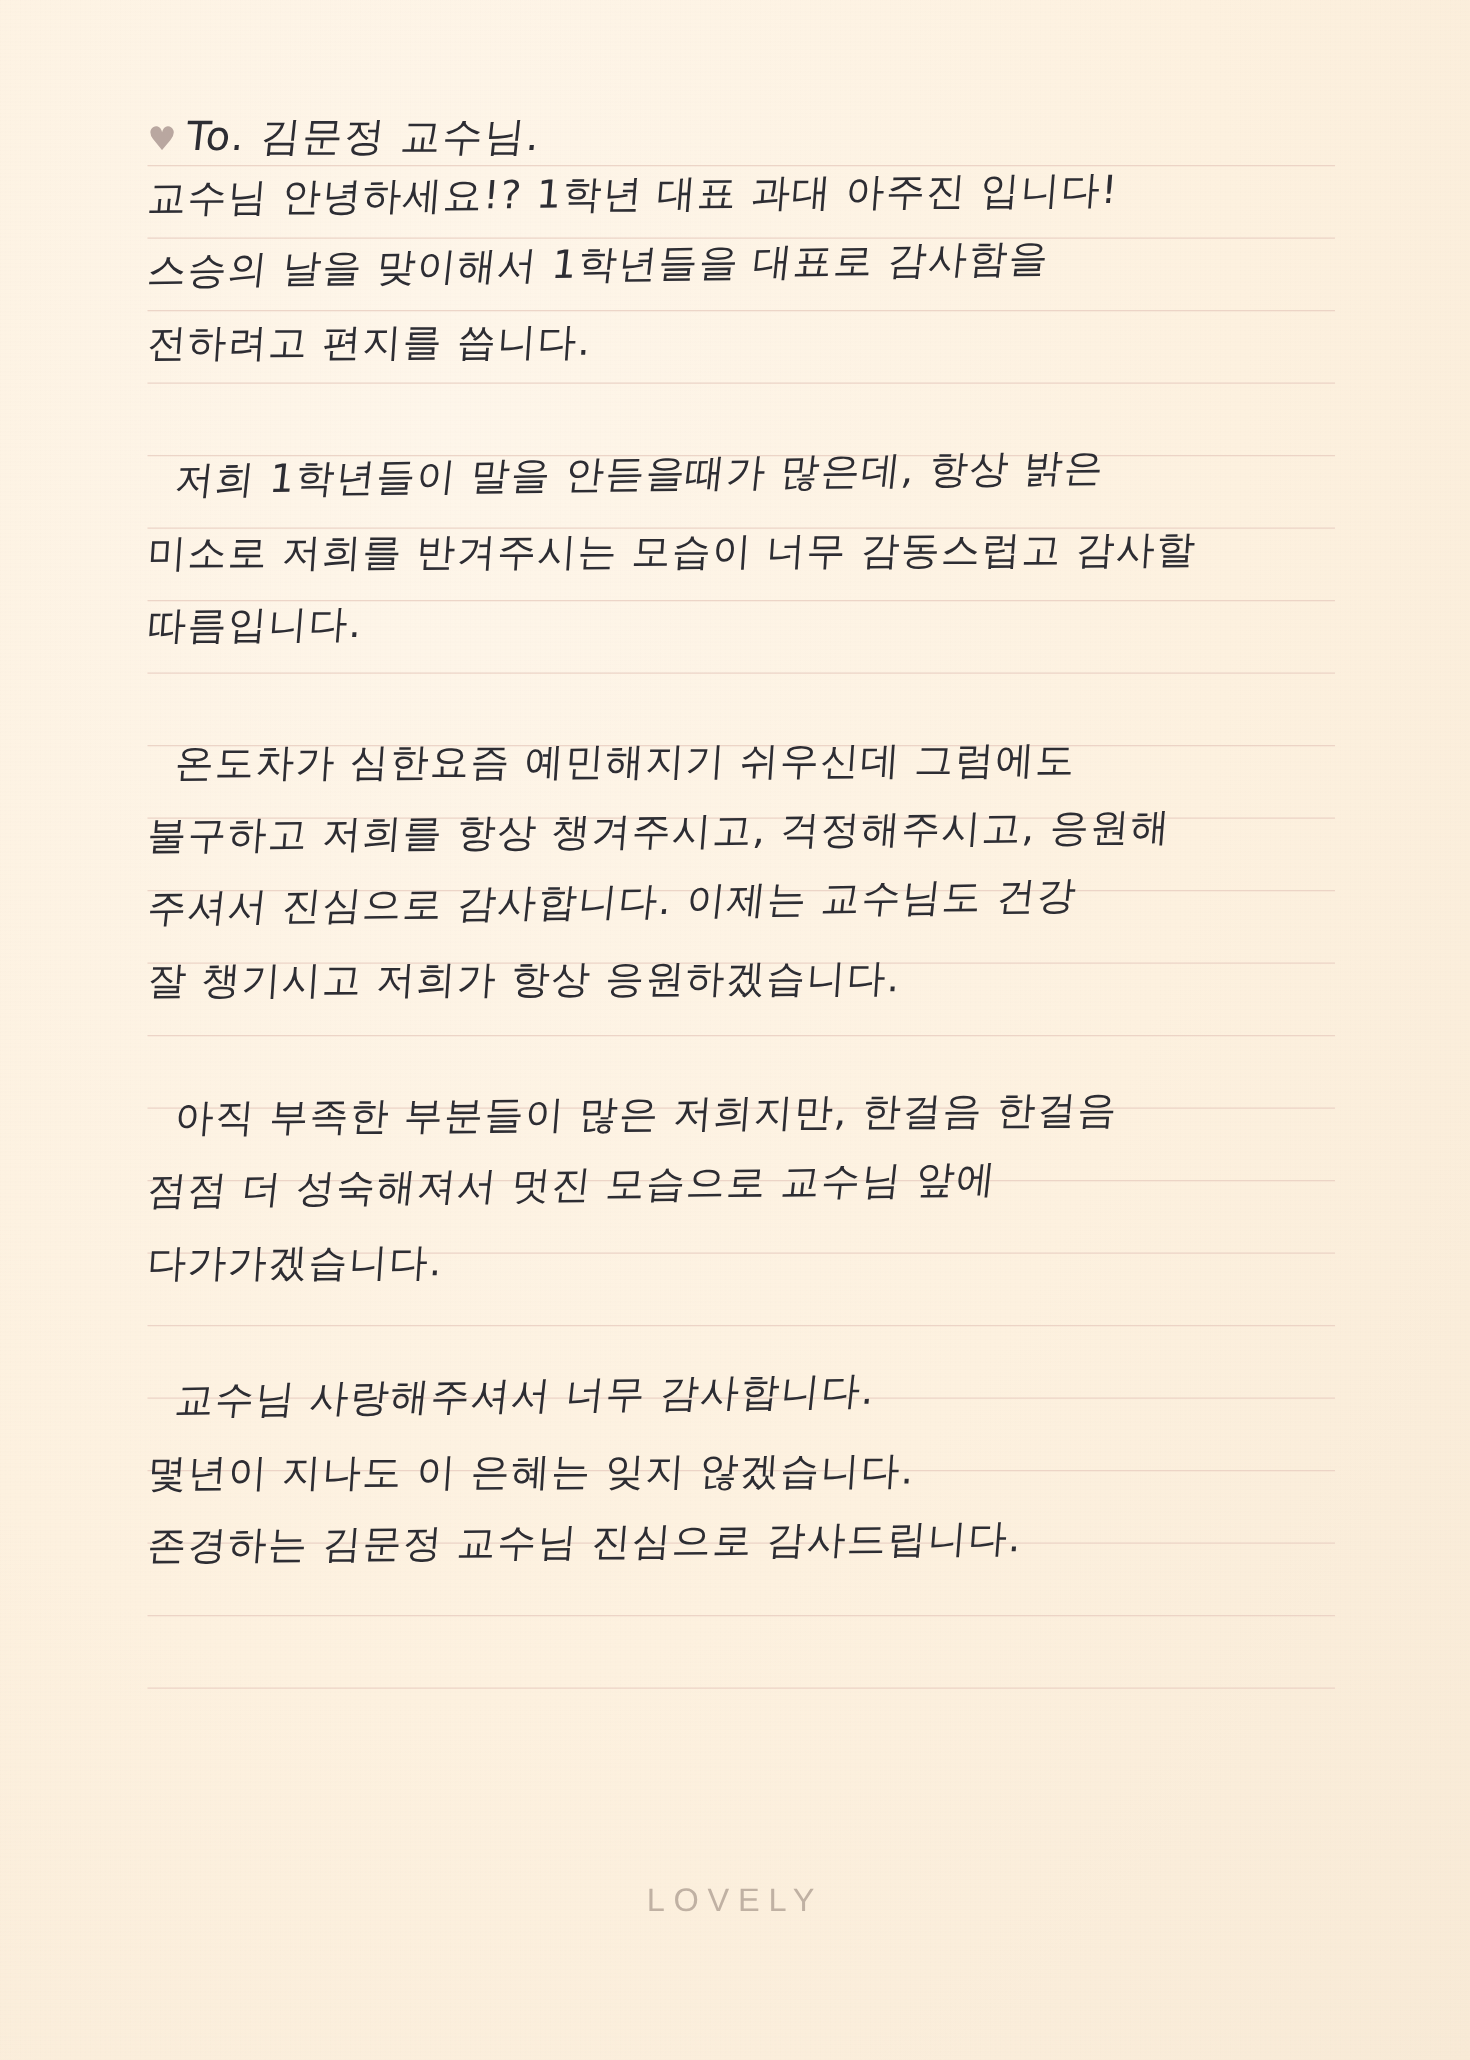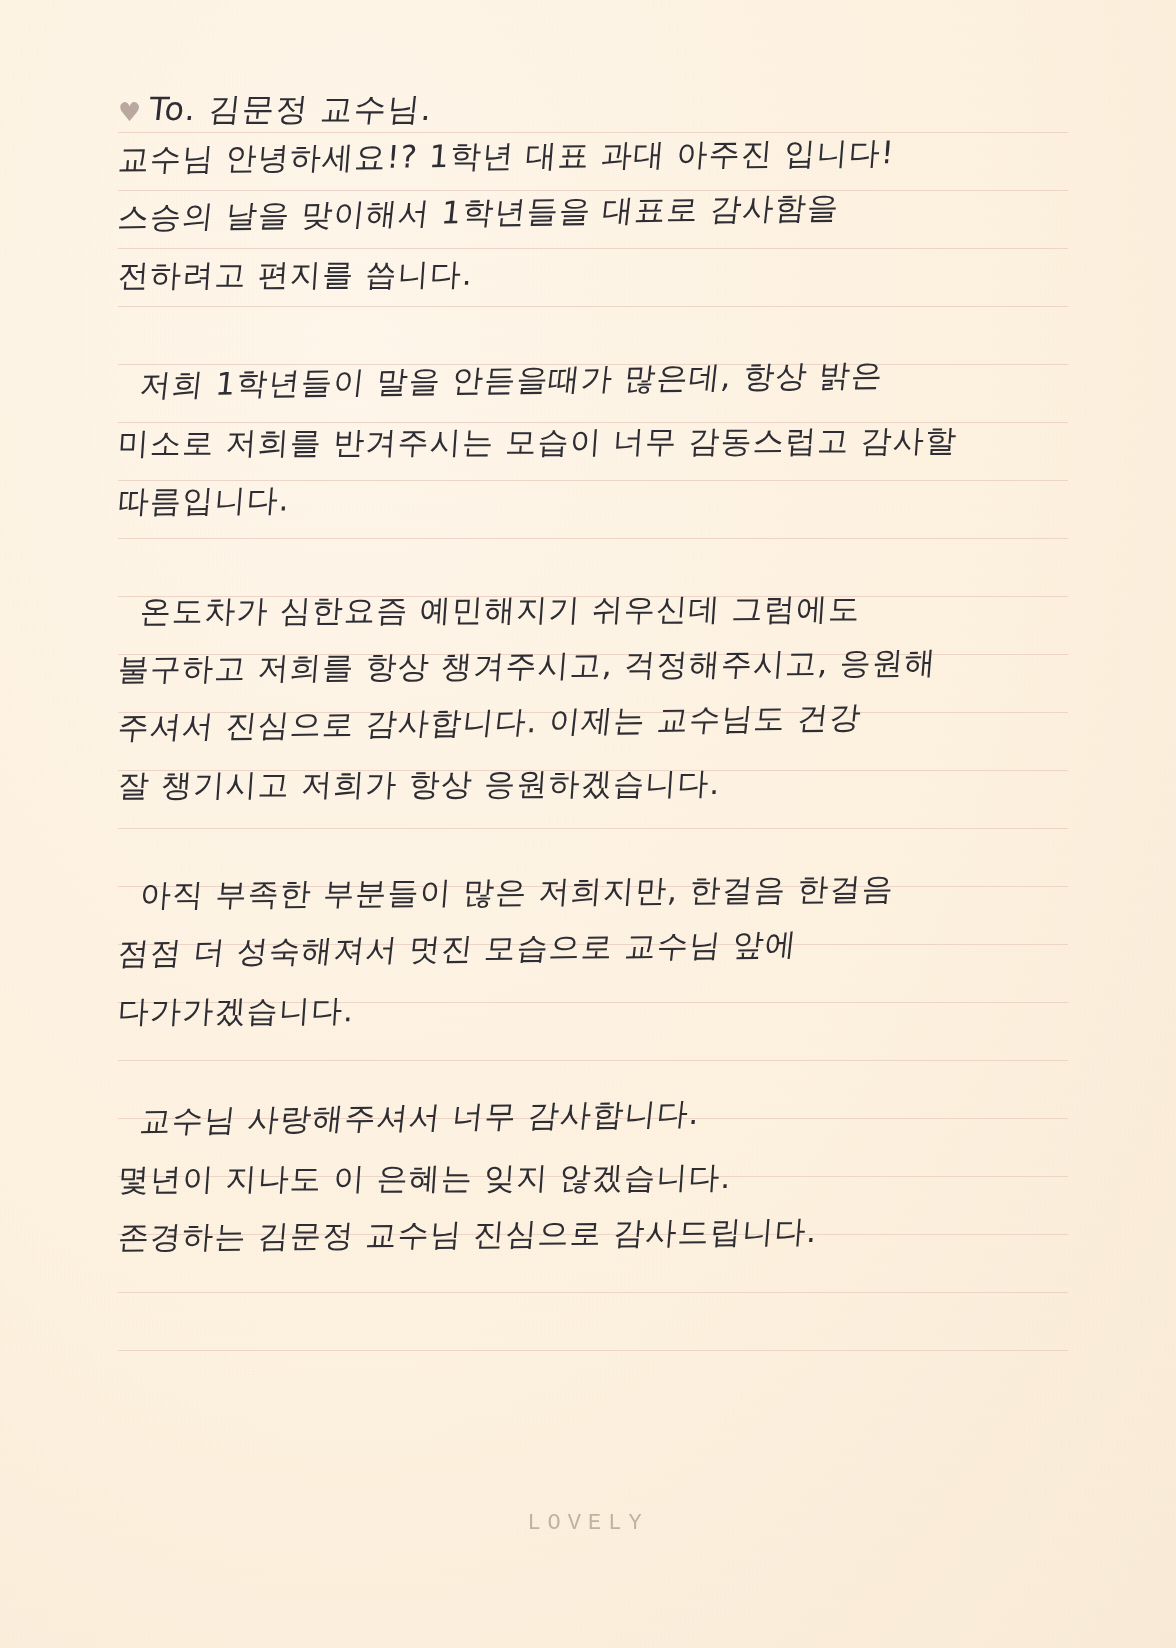--- a/index.html
+++ b/index.html
@@ -101,22 +101,22 @@
     white-space: pre;
   }
 
   
   #footer-brand {
     position: absolute;
     left: 0;
     right: 0;
     bottom: 112px;
     text-align: center;
-    font-family: Liberation Mono, monospace;
-    font-size: 22px;
+    font-family: Liberation Sans, sans-serif;
+    font-size: 26px;
     letter-spacing: 7px;
     color: #b6a79a;
     opacity: 0.85;
   }
 </style>
 </head>
 <body>
 
 <div id="letter-page">
 

